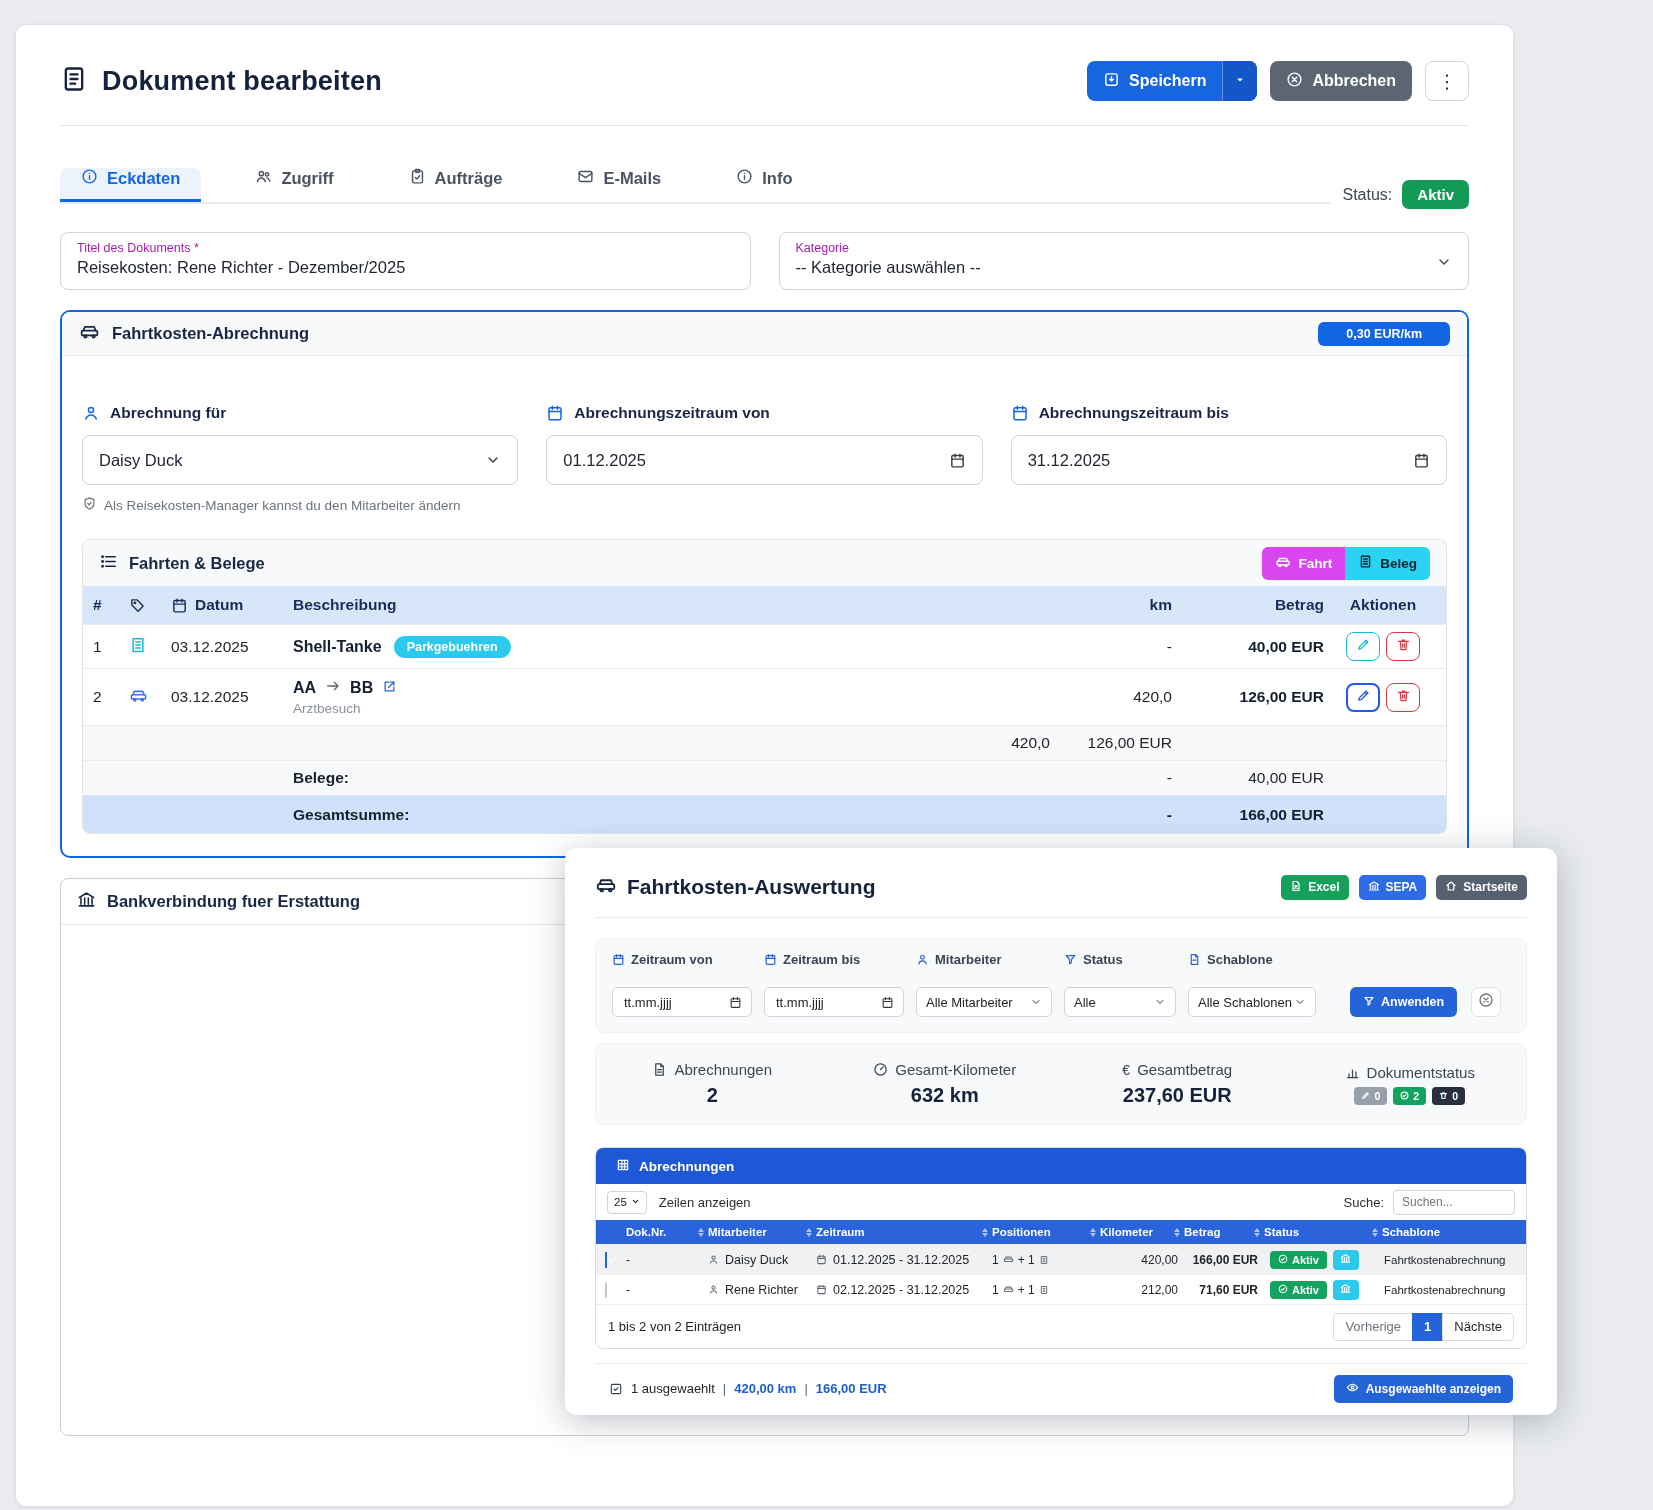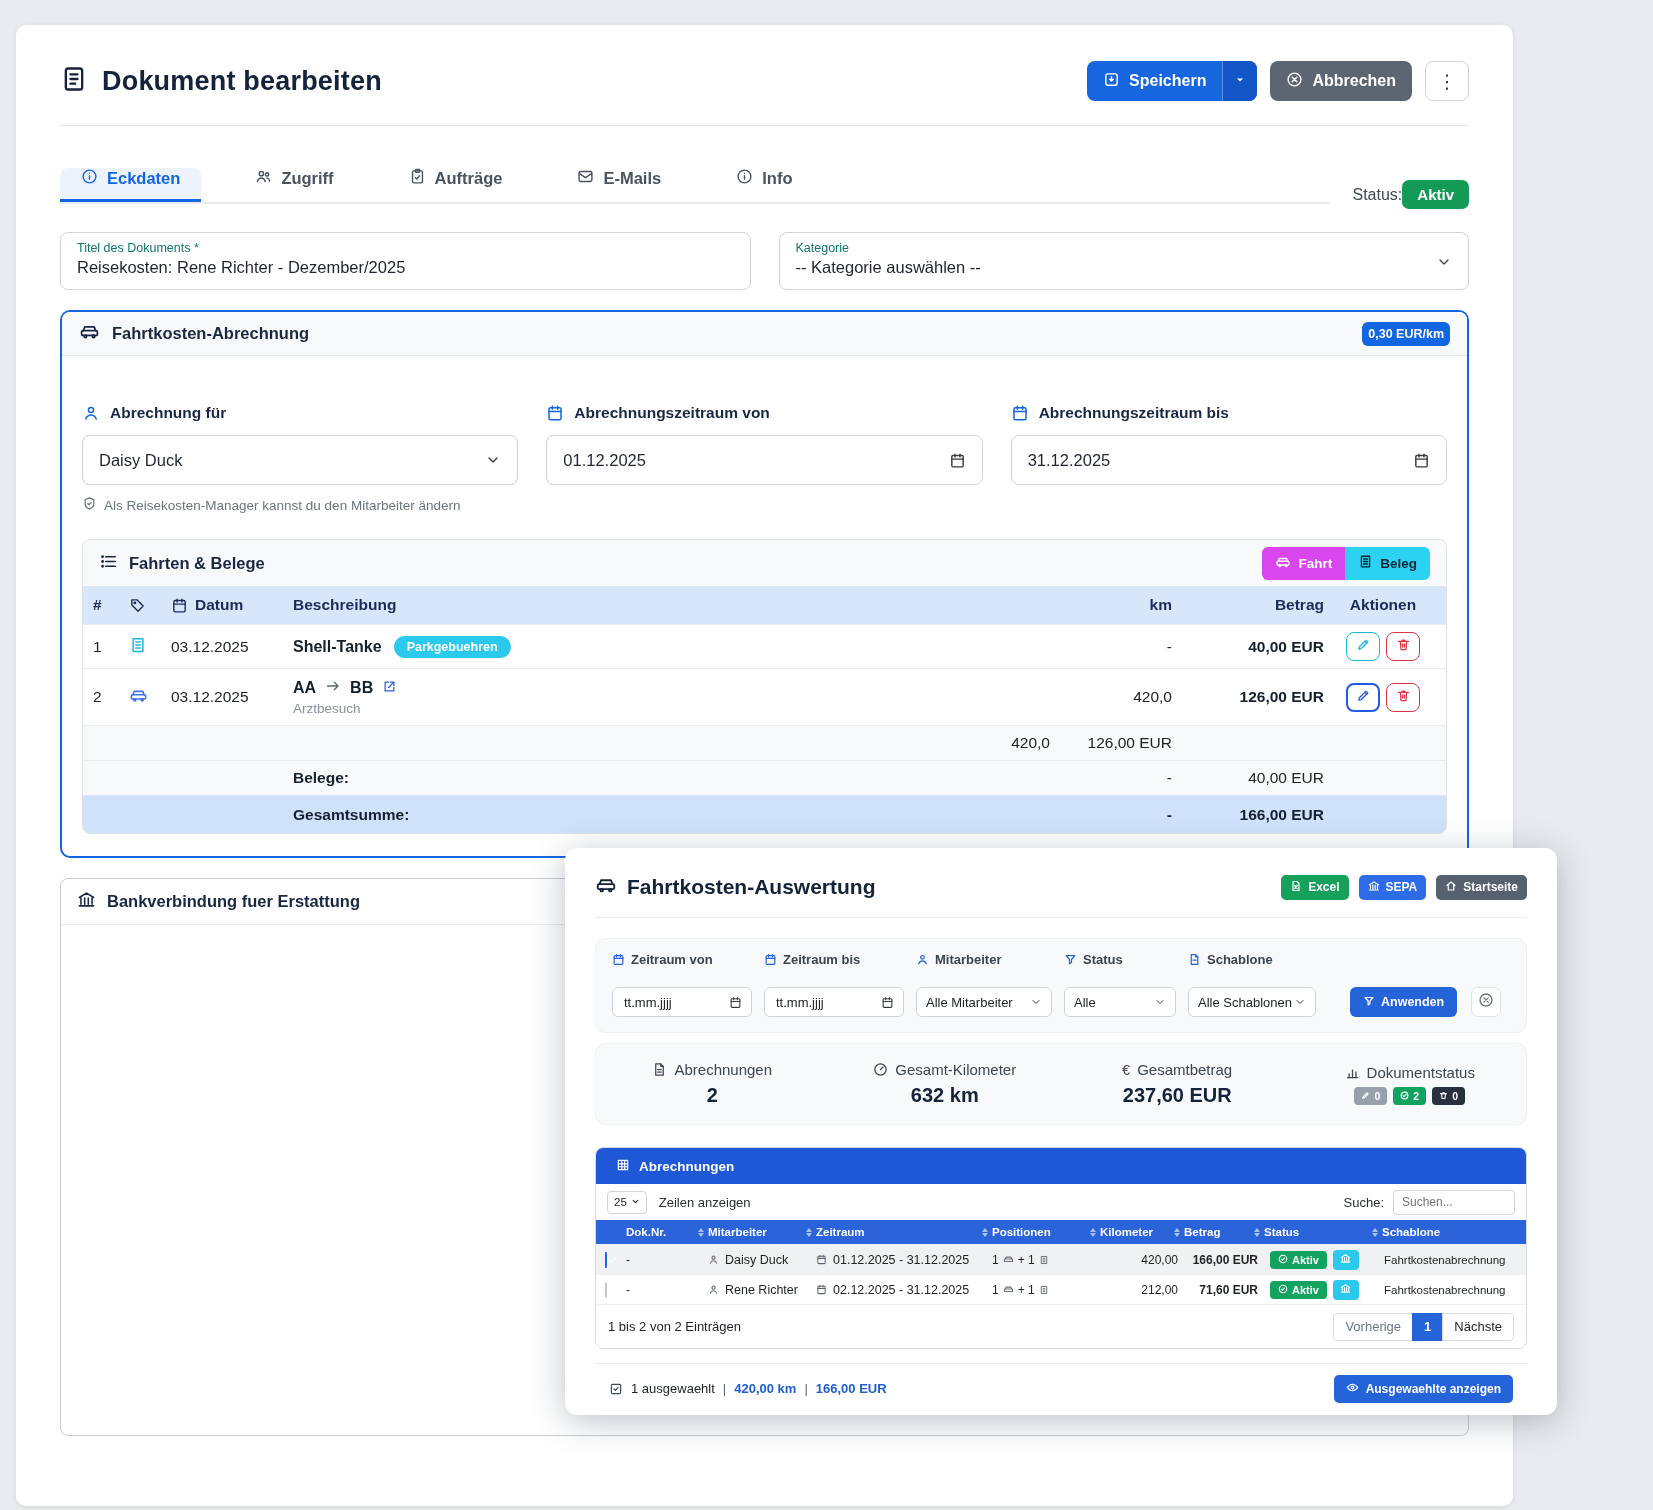--- a/index.html
+++ b/index.html
@@ -24,37 +24,37 @@
   .btn-kebab { width:44px; height:40px; border:1px solid #ced4da; border-radius:8px; background:#fff;
     display:flex; align-items:center; justify-content:center; font-size:19px; color:#343a40; cursor:pointer; }
   .mc-divider { border-top:1px solid #e3e6ea; margin-top:24px; }
 
   
   .tabs-row { display:flex; align-items:flex-end; margin-top:42px; position:relative; }
   .tabs { display:flex; border-bottom:2px solid #e7eaee; width:1270px; }
   .tab { display:flex; align-items:center; gap:9px; padding:0 21px 13px; margin-right:33px;
     font-size:16.5px; font-weight:bold; color:#4a5360; cursor:pointer; white-space:nowrap; }
   .tab.active { background:#edf3fd; color:#1266e3; border-radius:8px 8px 0 0; border-bottom:3px solid #1266e3; padding-bottom:10px; }
-  .status-wrap { position:absolute; right:0; top:12px; display:flex; align-items:center; }
+  .status-wrap { position:absolute; right:0; top:12px; display:flex; align-items:center; gap:10px; }
   .status-label { font-size:16px; color:#3f4752; }
   .badge-aktiv { background:#149a57; color:#fff; font-weight:bold; font-size:15px; padding:6px 15px; border-radius:7px; }
 
   
   .fields-row { display:flex; gap:28px; margin-top:28px; }
   .fieldbox { flex:1; border:1px solid #ced4da; border-radius:8px; padding:8px 16px 10px; position:relative; min-height:58px; cursor:text; }
-  .fieldbox .flabel { font-size:12.5px; color:#0f766e; }
+  .fieldbox .flabel { font-size:12.5px; color:#a21caf; }
   .fieldbox .fvalue { font-size:16.5px; color:#1f2430; margin-top:3px; }
   .fieldbox .chev { position:absolute; right:16px; top:21px; color:#3f4752; }
 
   
   .fk-section { margin-top:20px; border:2px solid #1266e3; border-radius:10px; }
   .fk-header { height:44px; display:flex; align-items:center; gap:12px; background:#f8f9fb;
     border-bottom:1px solid #e3e6ea; border-radius:8px 8px 0 0; padding:0 17px; color:#1a2744; }
   .fk-title { font-size:16.5px; font-weight:bold; }
-  .badge-rate { margin-left:auto; background:#1266e3; color:#fff; font-weight:bold; font-size:12.5px; padding:5px 6px; border-radius:6px; }
+  .badge-rate { margin-left:auto; background:#1266e3; color:#fff; font-weight:bold; font-size:12.5px; padding:5px 28px; border-radius:6px; }
   .fk-body { padding:20px 20px 22px; }
   .fk-grid { display:grid; grid-template-columns:1fr 1fr 1fr; column-gap:28px;margin-top:28px; }
   .fk-label { display:flex; align-items:center; gap:10px; font-size:15.5px; font-weight:bold; color:#1a2744; margin-bottom:13px; }
   .fk-label .lic { color:#1266e3; display:flex; }
   .inputbox { height:50px; border:1px solid #ced4da; border-radius:8px; background:#fff; display:flex;
     align-items:center; padding:0 16px; font-size:16.5px; color:#1f2430; position:relative; cursor:pointer; }
   .inputbox .right-ic { margin-left:auto; color:#343a40; display:flex; }
   .fk-hint { display:flex; align-items:center; gap:7px; margin-top:11px; color:#6c757d; font-size:13.5px; }
 
   

